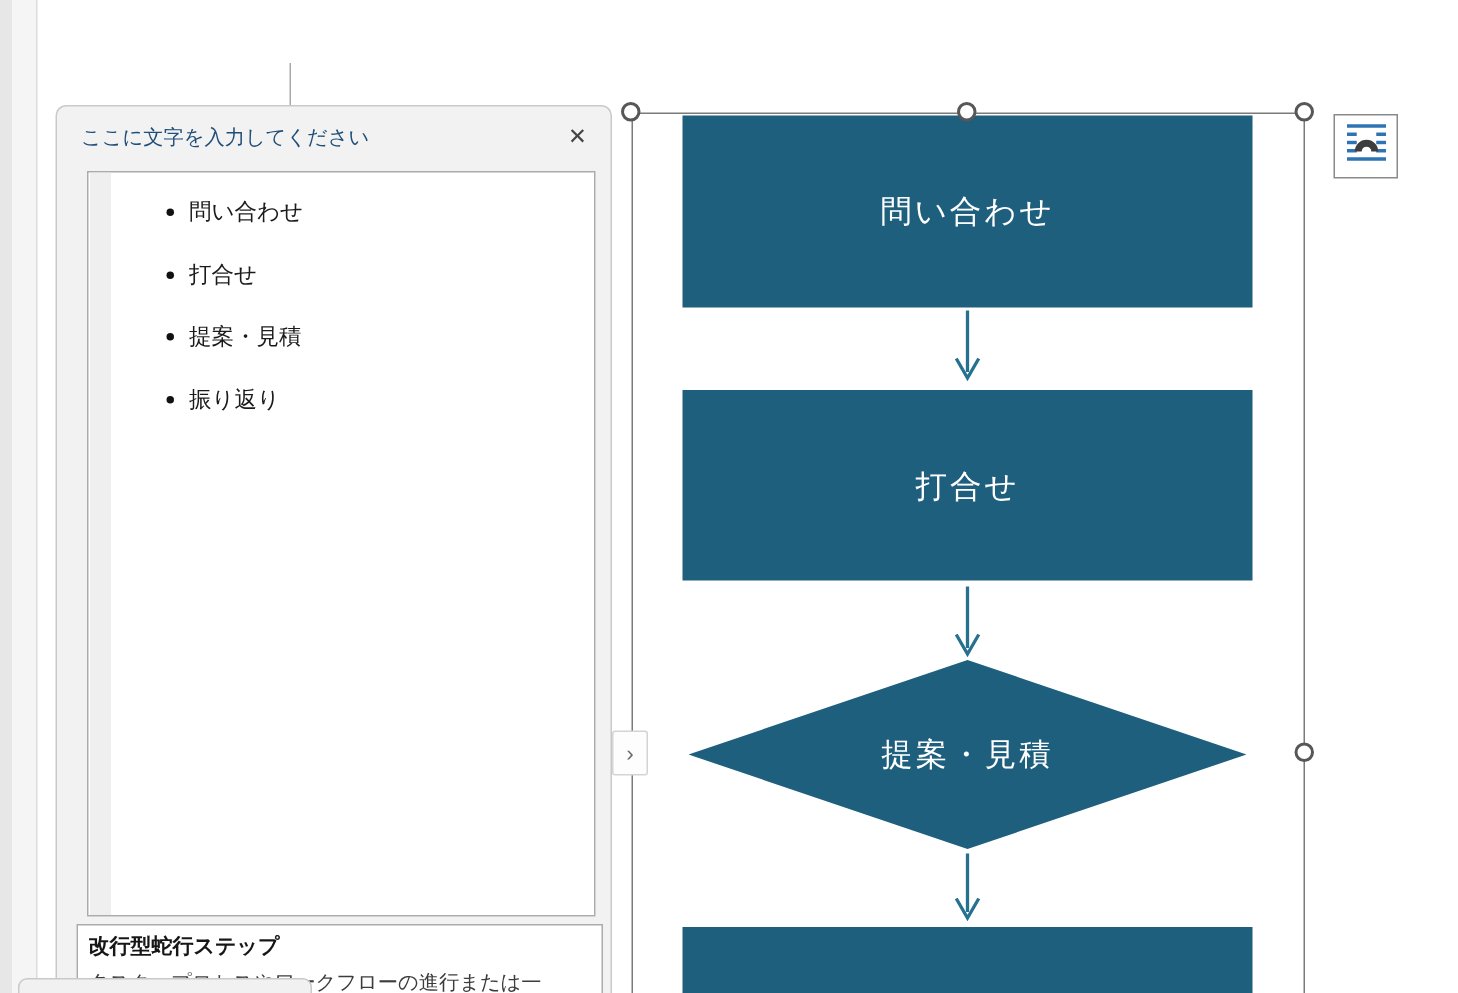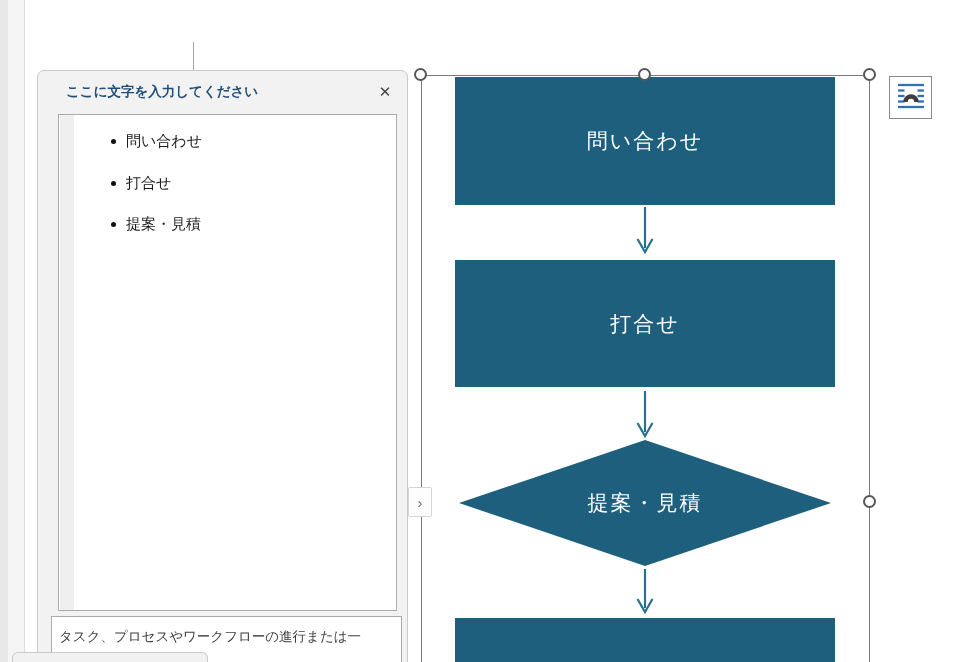--- a/index.html
+++ b/index.html
@@ -40,21 +40,21 @@
   .arrow line, .arrow polyline { stroke:var(--arrow,#26718f); stroke-width:2.2; fill:none; }
 
   
   .layout-btn { position:absolute; left:889px; top:76px; width:43px; height:43px; background:#fff;
                 border:1px solid #8a8a8a; display:flex; align-items:center; justify-content:center; z-index:7; cursor:pointer; }
 
   
   .pane { position:absolute; left:37px; top:70px; width:371px; height:600px; background:#f3f2f2;
           border:1px solid #c9c9c9; border-radius:7px; z-index:10; }
   .pane-header { position:absolute; left:0; top:0; width:100%; height:42px; display:flex; align-items:center; }
-  .pane-title { margin-left:28px; font-size:13.5px; font-weight:700; color:var(--pane-header-text,#1f4e79); }
+  .pane-title { margin-left:16px; font-size:13.5px; font-weight:400; color:var(--pane-header-text,#1f4e79); }
   .pane-close { position:absolute; right:12px; top:11px; width:20px; height:20px; border:none; background:transparent;
                 font-size:15px; color:#444; cursor:pointer; line-height:20px; text-align:center; }
   .list-box { position:absolute; left:20px; top:43px; width:339px; height:497px; background:#ffffff;
               border:1px solid #ababab; overflow:hidden; }
   .gutter { position:absolute; left:1px; top:0; width:14px; height:100%; background:#efefef; }
   .list-box ul { list-style:none; padding-top:6px; }
   .list-box li { height:41.5px; display:flex; align-items:center; padding-left:52px; font-size:15px; color:#1a1a1a; cursor:text; }
   .dot { width:5px; height:5px; border-radius:50%; background:#111; margin-right:10px; flex:0 0 auto; }
   .desc-box { position:absolute; left:13px; top:545px; width:351px; height:60px; background:#ffffff;
               border:1px solid #ababab; padding:5px 7px; overflow:hidden; }
@@ -148,23 +148,28 @@
             <span>問い合わせ</span>
           </li>
         <li>
             <span class="dot"></span>
             <span>打合せ</span>
           </li>
         <li>
             <span class="dot"></span>
             <span>提案・見積</span>
           </li>
+        <li>
+            <span class="dot"></span>
+            <span>振り返り</span>
+          </li>
       </ul>
     </div>
     <div class="desc-box">
+      <div class="desc-title">改行型蛇行ステップ</div>
       <div class="desc-text">タスク、プロセスやワークフローの進行または一</div>
     </div>
   </div>
   <button class="pane-tab">
     <span>›</span>
   </button>
 
   <div class="tooltip-frag"></div>
 
 </div>

